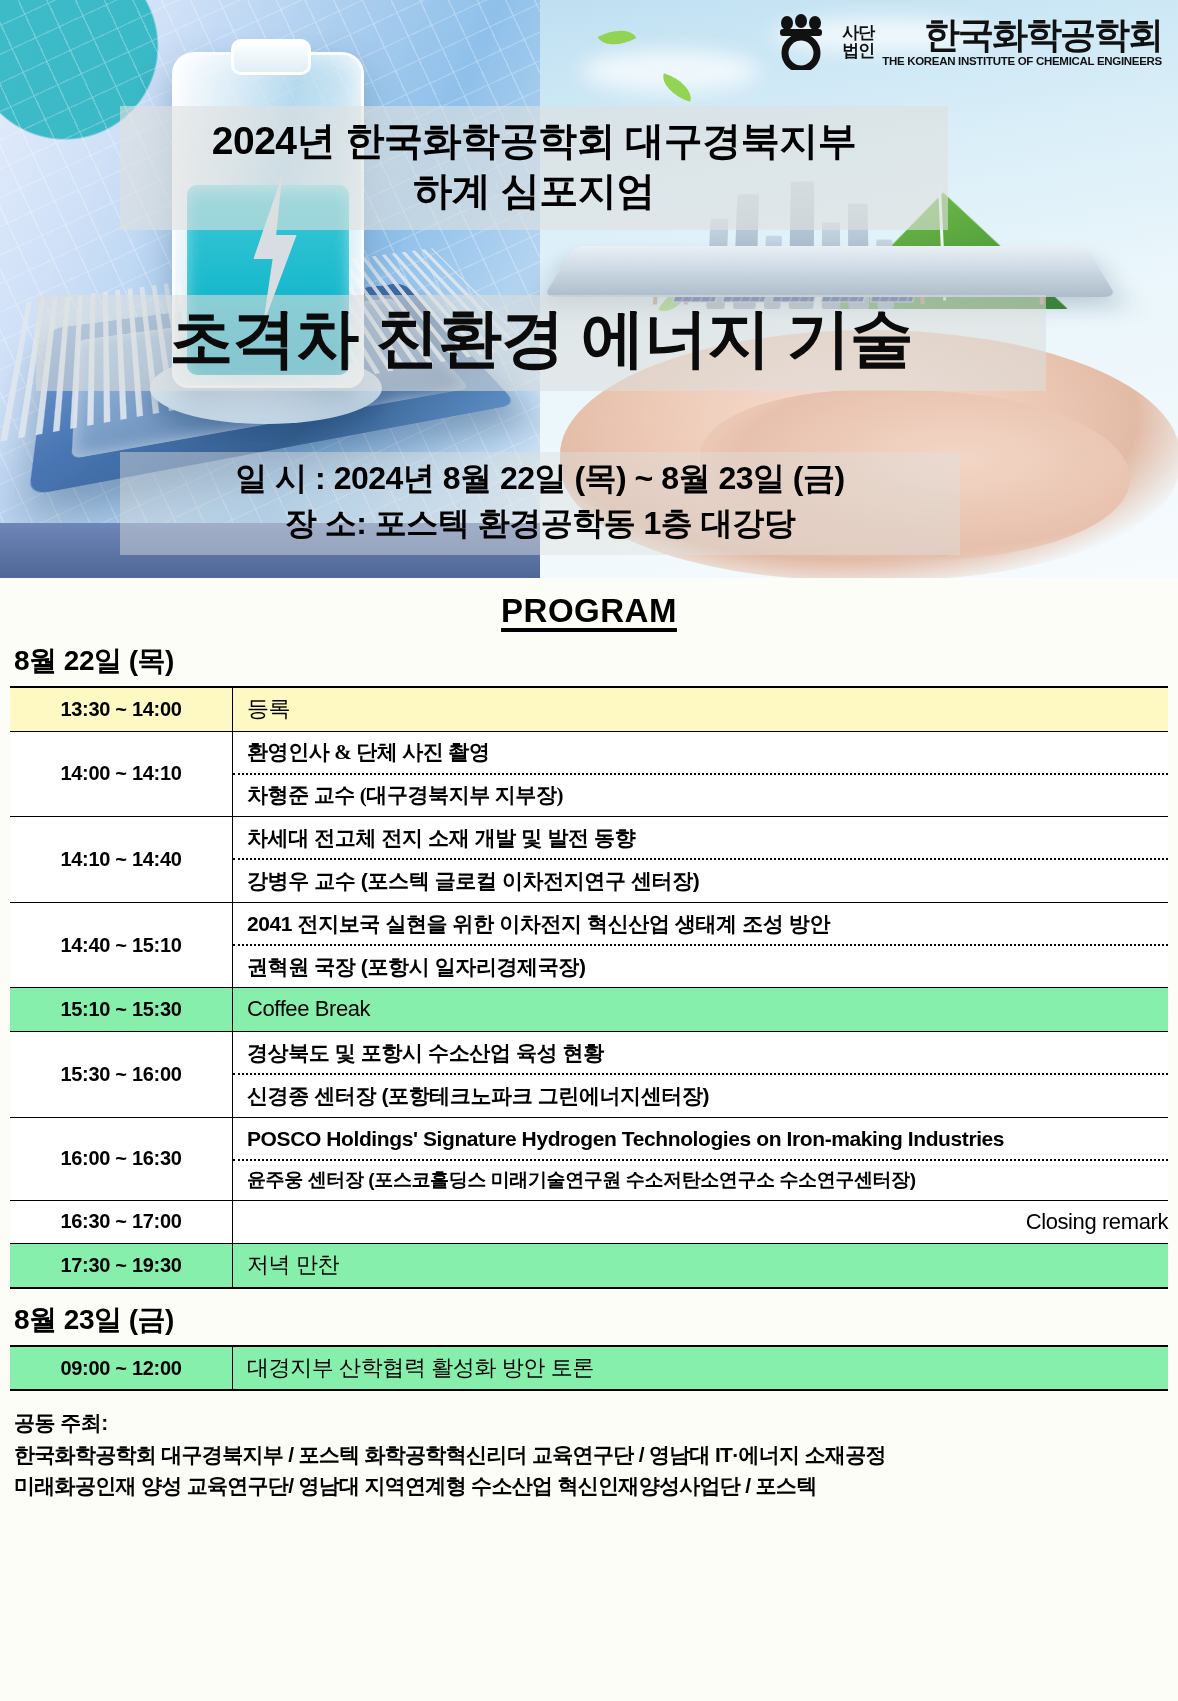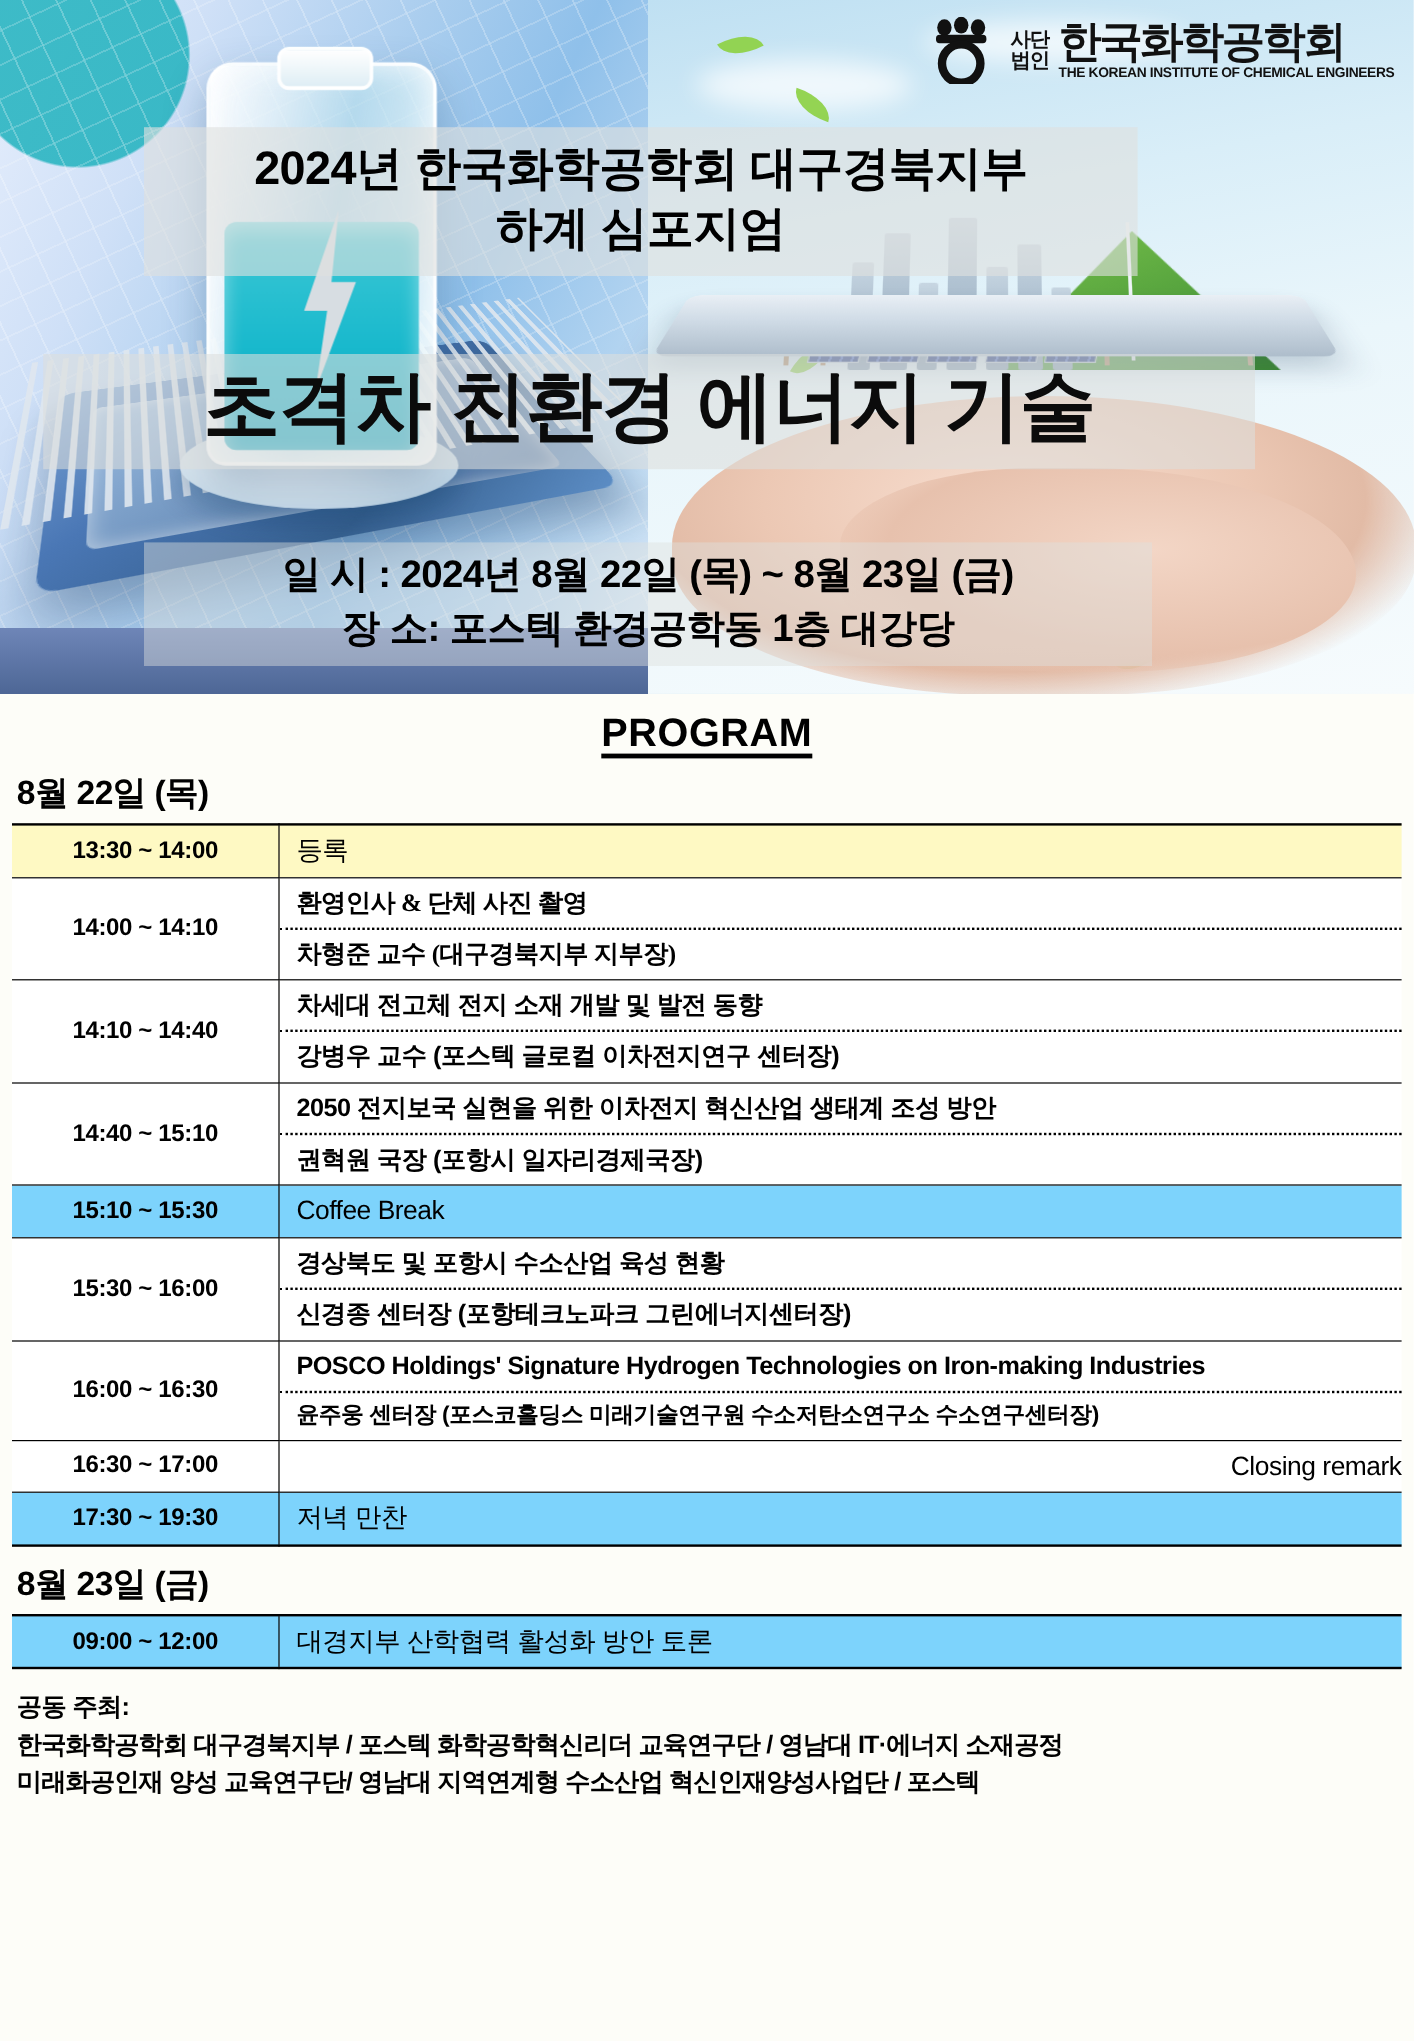--- a/index.html
+++ b/index.html
@@ -149,21 +149,21 @@
     letter-spacing:-.5px;color:#000;
   }
 
   
   .logo{position:absolute;right:16px;top:14px;display:flex;align-items:center;gap:8px;}
   .logo-mark{width:58px;height:56px;flex:0 0 auto;}
   .logo-sadan{
     font-size:17px;font-weight:bold;line-height:1.05;letter-spacing:-1px;color:#111;
     display:flex;flex-direction:column;justify-content:center;
   }
-  .logo-text{display:flex;flex-direction:column;}
+  .logo-text{display:flex;flex-direction:column;text-align:right;}
   .logo-kr{font-size:36px;font-weight:bold;letter-spacing:-2px;line-height:1;color:#111;}
   .logo-en{font-size:11.5px;font-weight:bold;letter-spacing:-.3px;color:#111;margin-top:2px;}
 
   
   .program-title{
     text-align:center;font-size:33px;font-weight:bold;letter-spacing:.5px;
     margin:14px 0 4px;text-decoration:underline;text-underline-offset:6px;
     text-decoration-thickness:4px;
   }
   .day-head{
@@ -178,21 +178,21 @@
   td.time{
     width:222px;text-align:center;font-size:20px;font-weight:bold;
     letter-spacing:-.3px;border-right:1.5px solid #000;padding:6px 0;white-space:nowrap;
   }
   td.body{padding:0;}
   .cell-line{font-size:21px;letter-spacing:-.4px;padding:7px 0 7px 14px;line-height:1.3;}
   .cell-line.title-txt{font-weight:bold;}
   .cell-line.speaker{border-top:2px dotted #000;font-weight:bold;}
   .cell-line.plain{font-weight:normal;font-size:22px;}
   .r-green{background:#fef9c3;}
-  .r-blue{background:#7dd3fc;}
+  .r-blue{background:#86efac;}
   .r-white{background:#ffffff;}
 
   
   .footer{margin:16px 0 0 14px;}
   .footer .f-head{font-size:21px;font-weight:bold;letter-spacing:-.5px;line-height:1.5;}
   .footer .f-line{font-size:21px;font-weight:bold;letter-spacing:-.7px;line-height:1.5;}
 </style>
 </head>
 <body>
 
@@ -301,21 +301,21 @@
           <tr class="r-white">
             <td class="time" style="border-bottom: 1.5px solid rgb(0, 0, 0); border-right: 1.5px solid rgb(0, 0, 0);">14:10 ~ 14:40</td>
             <td class="body" style="border-bottom: 1.5px solid rgb(0, 0, 0);">
               <div class="cell-line title-txt">차세대 전고체 전지 소재 개발 및 발전 동향</div>
               <div class="cell-line speaker">강병우 교수 (포스텍 글로컬 이차전지연구 센터장)</div>
             </td>
           </tr>
           <tr class="r-white">
             <td class="time" style="border-bottom: 1.5px solid rgb(0, 0, 0); border-right: 1.5px solid rgb(0, 0, 0);">14:40 ~ 15:10</td>
             <td class="body" style="border-bottom: 1.5px solid rgb(0, 0, 0);">
-              <div class="cell-line title-txt">2050 전지보국 실현을 위한 이차전지 혁신산업 생태계 조성 방안</div>
+              <div class="cell-line title-txt">2041 전지보국 실현을 위한 이차전지 혁신산업 생태계 조성 방안</div>
               <div class="cell-line speaker">권혁원 국장 (포항시 일자리경제국장)</div>
             </td>
           </tr>
           <tr class="r-blue">
             <td class="time" style="border-bottom: 1.5px solid rgb(0, 0, 0); border-right: 1.5px solid rgb(0, 0, 0);">15:10 ~ 15:30</td>
             <td class="body" style="border-bottom: 1.5px solid rgb(0, 0, 0);">
               <div class="cell-line plain">Coffee Break</div>
             </td>
           </tr>
           <tr class="r-white">

